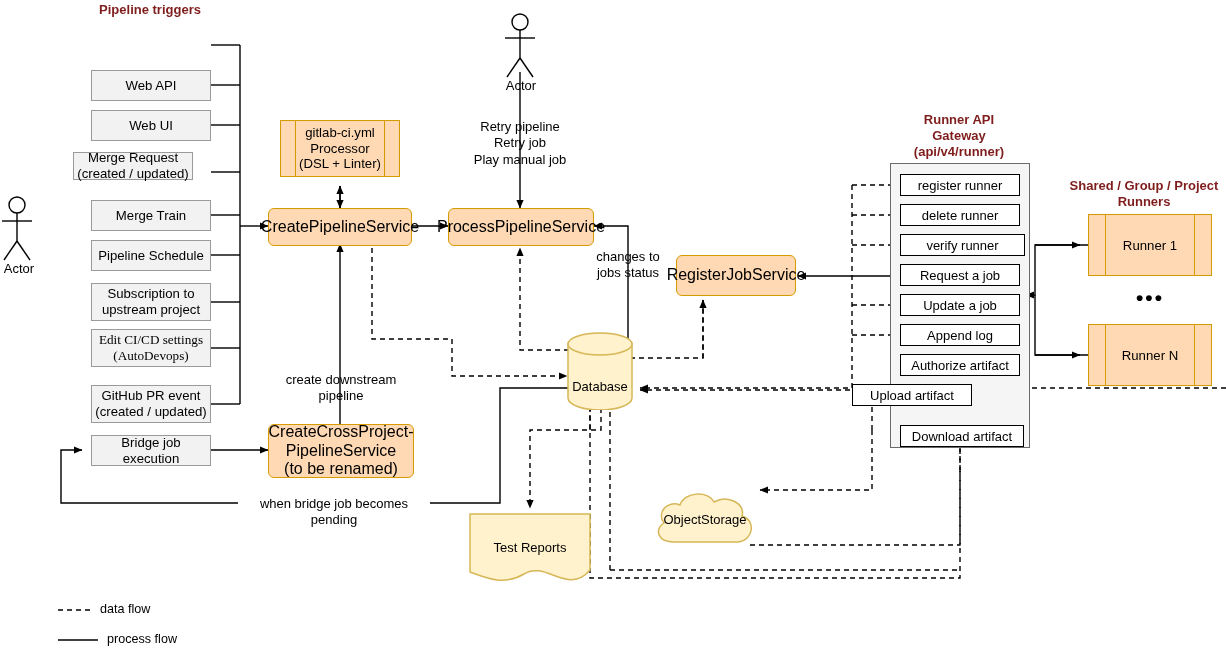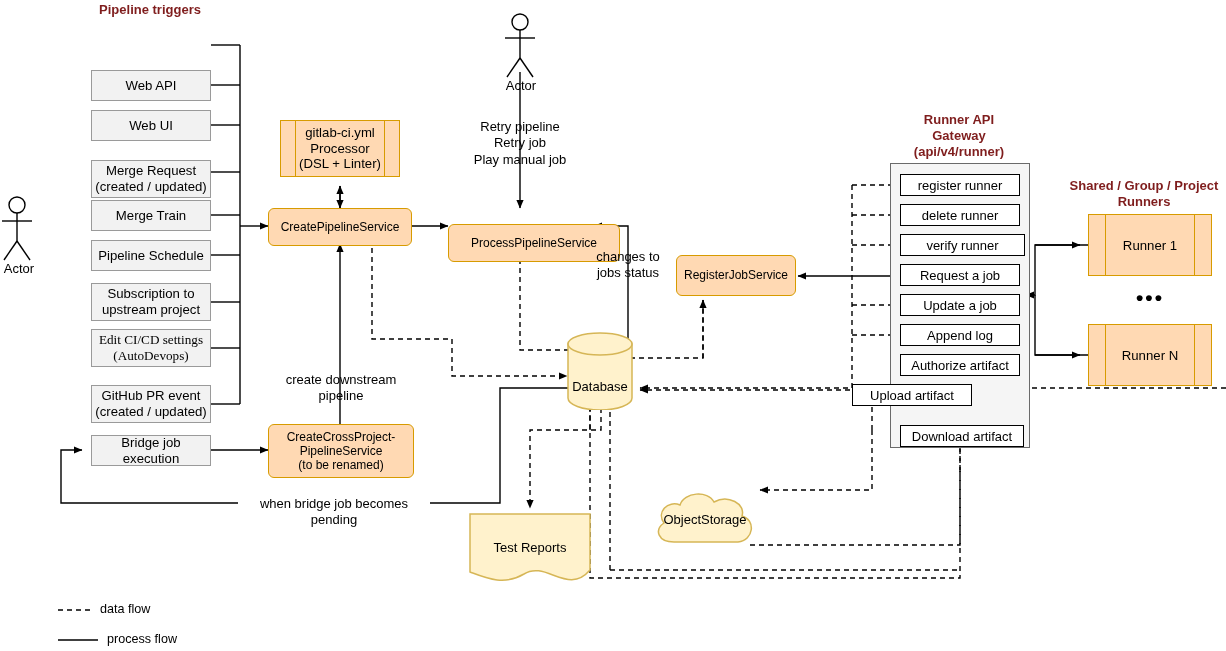--- a/index.html
+++ b/index.html
@@ -34,21 +34,21 @@
   .trigger{
     background:#f2f2f2;
     border:1px solid #9a9a9a;
     font-size:13.2px;
   }
   
   .service{
     background:#ffd9b3;
     border:1.6px solid #d79b00;
     border-radius:6px;
-    font-size:12px;
+    font-size:16px;
   }
   
   .component{
     background:#ffd9b3;
     border:1.6px solid #d79b00;
     font-size:13.2px;
     position:absolute;
     box-sizing:border-box;
   }
   .component .inner{
@@ -267,21 +267,21 @@
     </svg>
     <div class="actor-name" style="left:-2px;top:66px;width:46px;">Actor</div>
   </div>
 
   <div class="node trigger" style="left:91px;top:70px;width:120px;height:31px;">
     <span style="white-space:pre-line">Web API</span>
   </div>
   <div class="node trigger" style="left:91px;top:110px;width:120px;height:31px;">
     <span style="white-space:pre-line">Web UI</span>
   </div>
-  <div class="node trigger" style="left:91px;top:152px;width:120px;height:38px;margin-top:8px;">
+  <div class="node trigger" style="left:73px;top:152px;width:120px;height:28px;">
     <span style="white-space:pre-line">Merge Request
 (created / updated)</span>
   </div>
   <div class="node trigger" style="left:91px;top:200px;width:120px;height:31px;">
     <span style="white-space:pre-line">Merge Train</span>
   </div>
   <div class="node trigger" style="left:91px;top:240px;width:120px;height:31px;">
     <span style="white-space:pre-line">Pipeline Schedule</span>
   </div>
   <div class="node trigger" style="left:91px;top:283px;width:120px;height:38px;">
@@ -305,21 +305,21 @@
         <span style="white-space:pre-line">gitlab-ci.yml
 Processor
 (DSL + Linter)</span>
       </div>
   </div>
 
   <div class="node service" style="left:268px;top:208px;width:144px;height:38px;">
     <span style="white-space:pre-line">CreatePipelineService</span>
   </div>
 
-  <div class="node service" style="left:448px;top:224px;width:172px;height:38px;">
+  <div class="node service" style="left:448px;top:208px;width:146px;height:38px;">
     <span style="white-space:pre-line">ProcessPipelineService</span>
   </div>
 
   <div class="node service" style="left:676px;top:255px;width:120px;height:41px;">
     <span style="white-space:pre-line">RegisterJobService</span>
   </div>
 
   <div class="node service" style="left:268px;top:424px;width:146px;height:54px;">
     <span style="white-space:pre-line">CreateCrossProject-
 PipelineService

